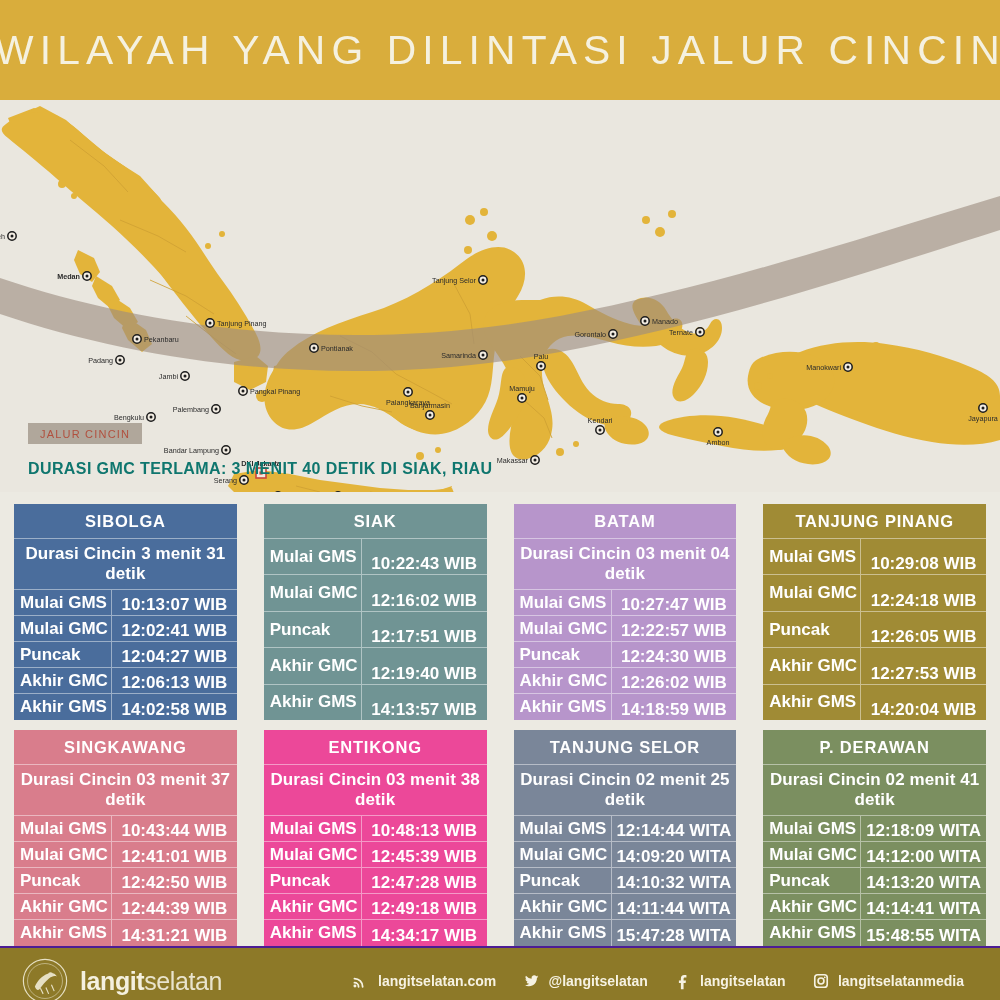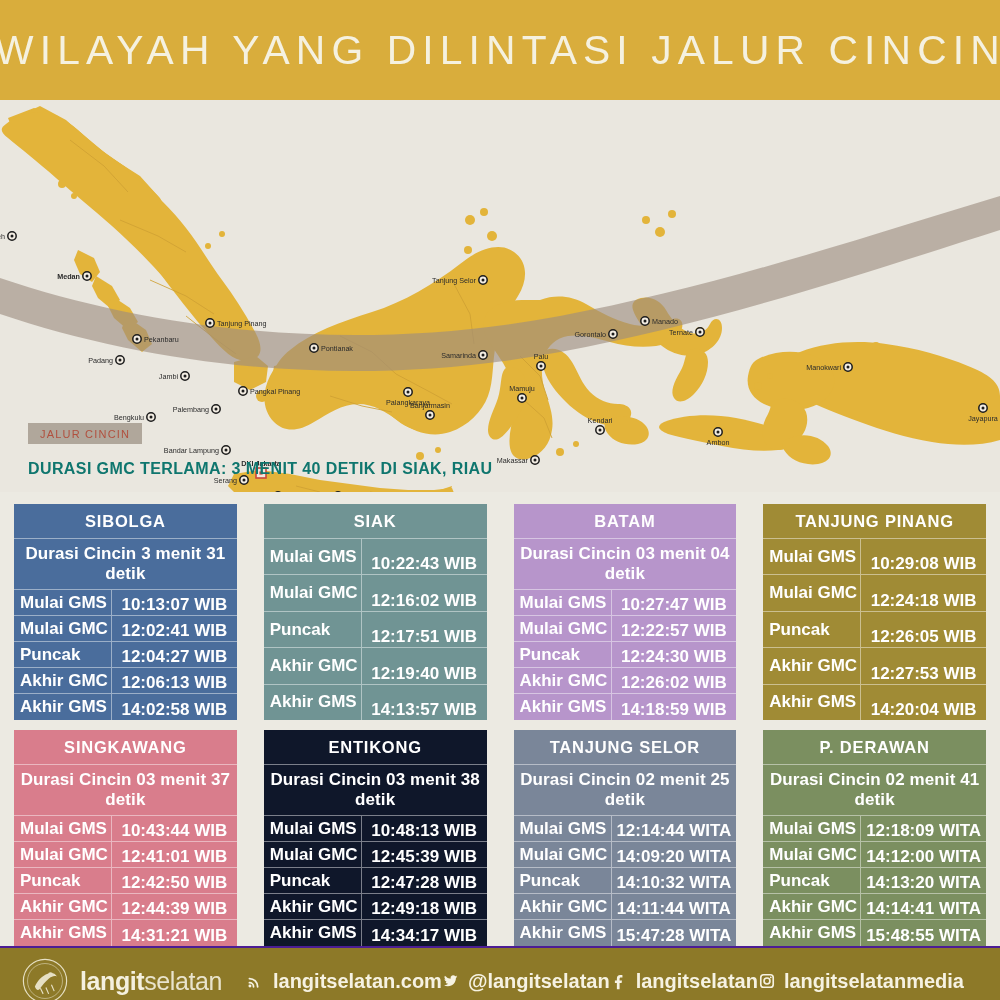--- a/index.html
+++ b/index.html
@@ -74,21 +74,21 @@
     flex: 0 0 68px; height: 68px; background: #8d7928;
     display: flex; align-items: center; padding: 0 22px;
     border-top: 2px solid #4c1d95;
   }
   .brand { display: flex; align-items: center; gap: 12px; width: 330px; }
   .seal { width: 46px; height: 46px; flex: 0 0 46px; }
   .brandname { font-size: 25px; color: #f4f0df; letter-spacing: -.4px; }
   .brandname b { font-weight: bold; }
   .brandname span { font-weight: 400; color: #e9e4cd; }
   .social { display: flex; align-items: center; flex: 1 1 auto; justify-content: space-between; padding-right: 14px; }
-  .sitem { display: flex; align-items: center; gap: 8px; color: #f6f2e2; font-size: 20px; font-weight: bold; }
+  .sitem { display: flex; align-items: center; gap: 8px; color: #f6f2e2; font-size: 14px; font-weight: bold; }
   .sitem svg { display: block; }
 </style>
 </head>
 <body>
 
 <div class="page">
 
   <div class="titlebar">
     <h1>WILAYAH YANG DILINTASI JALUR CINCIN</h1>
   </div>
@@ -532,21 +532,21 @@
         </div>
         <div class="row">
           <div class="k">Akhir GMC</div>
           <div class="v">12:44:39 WIB</div>
         </div>
         <div class="row">
           <div class="k">Akhir GMS</div>
           <div class="v">14:31:21 WIB</div>
         </div>
       </div>
-      <div class="card" style="background: #0f172a;">
+      <div class="card" style="background: #ec4899;">
         <div class="card-title">ENTIKONG</div>
         <div class="card-sub">Durasi Cincin 03 menit 38 detik</div>
         <div class="row">
           <div class="k">Mulai GMS</div>
           <div class="v">10:48:13 WIB</div>
         </div>
         <div class="row">
           <div class="k">Mulai GMC</div>
           <div class="v">12:45:39 WIB</div>
         </div>

